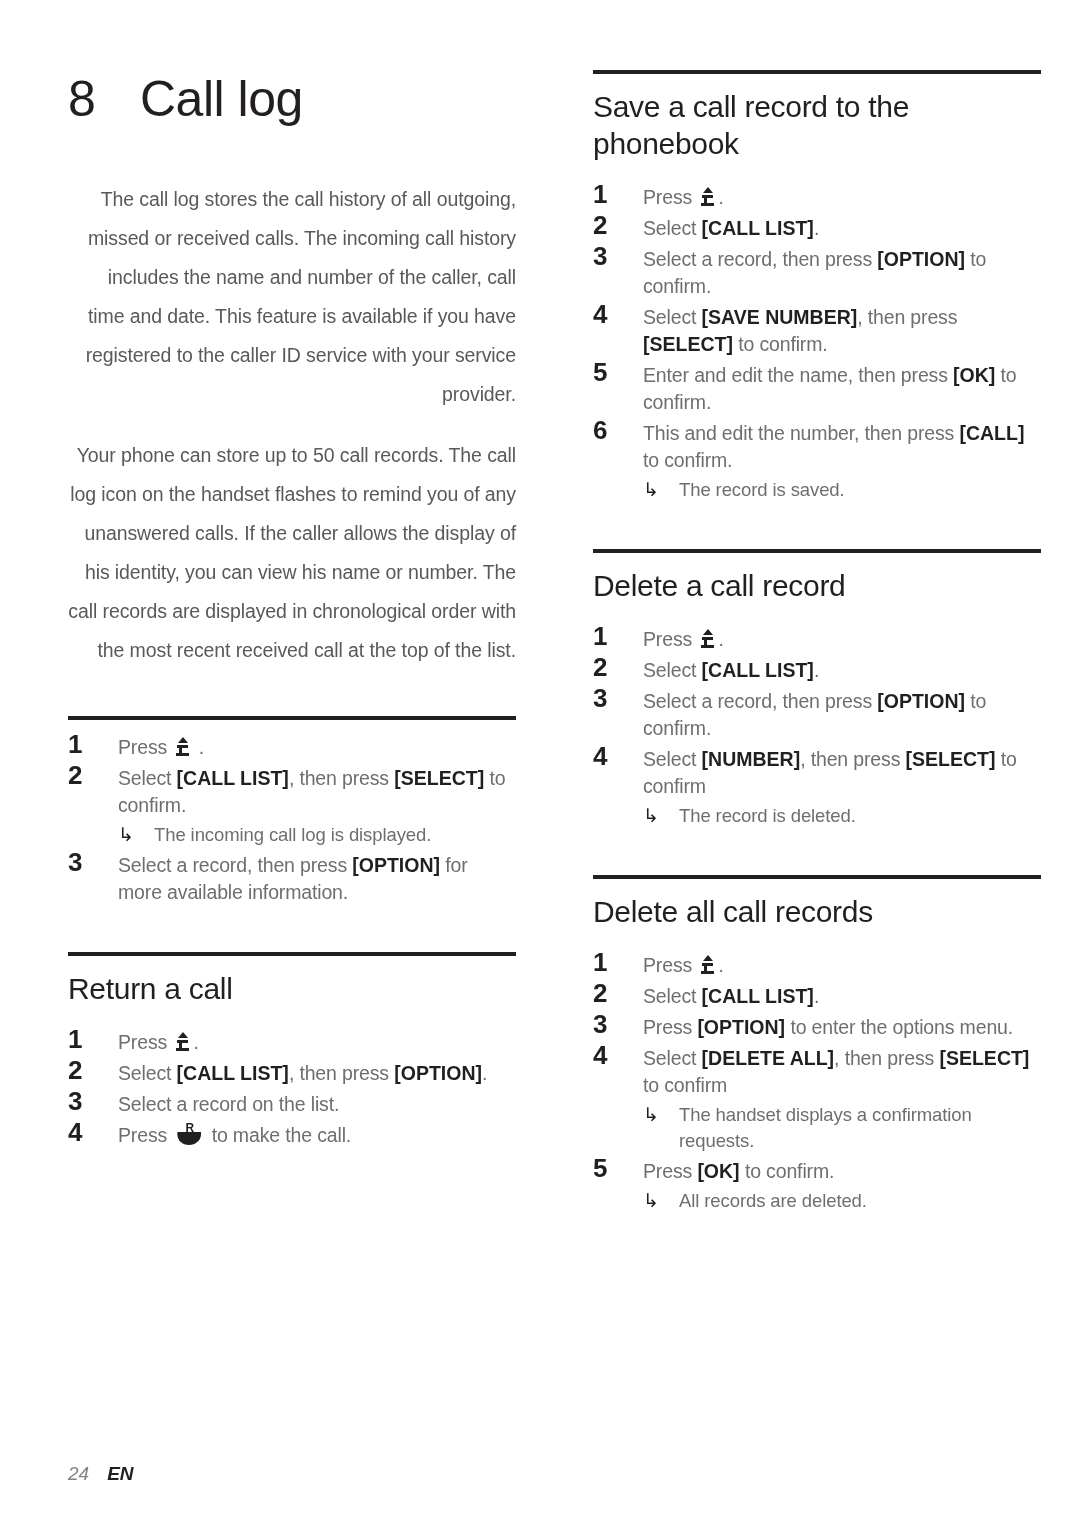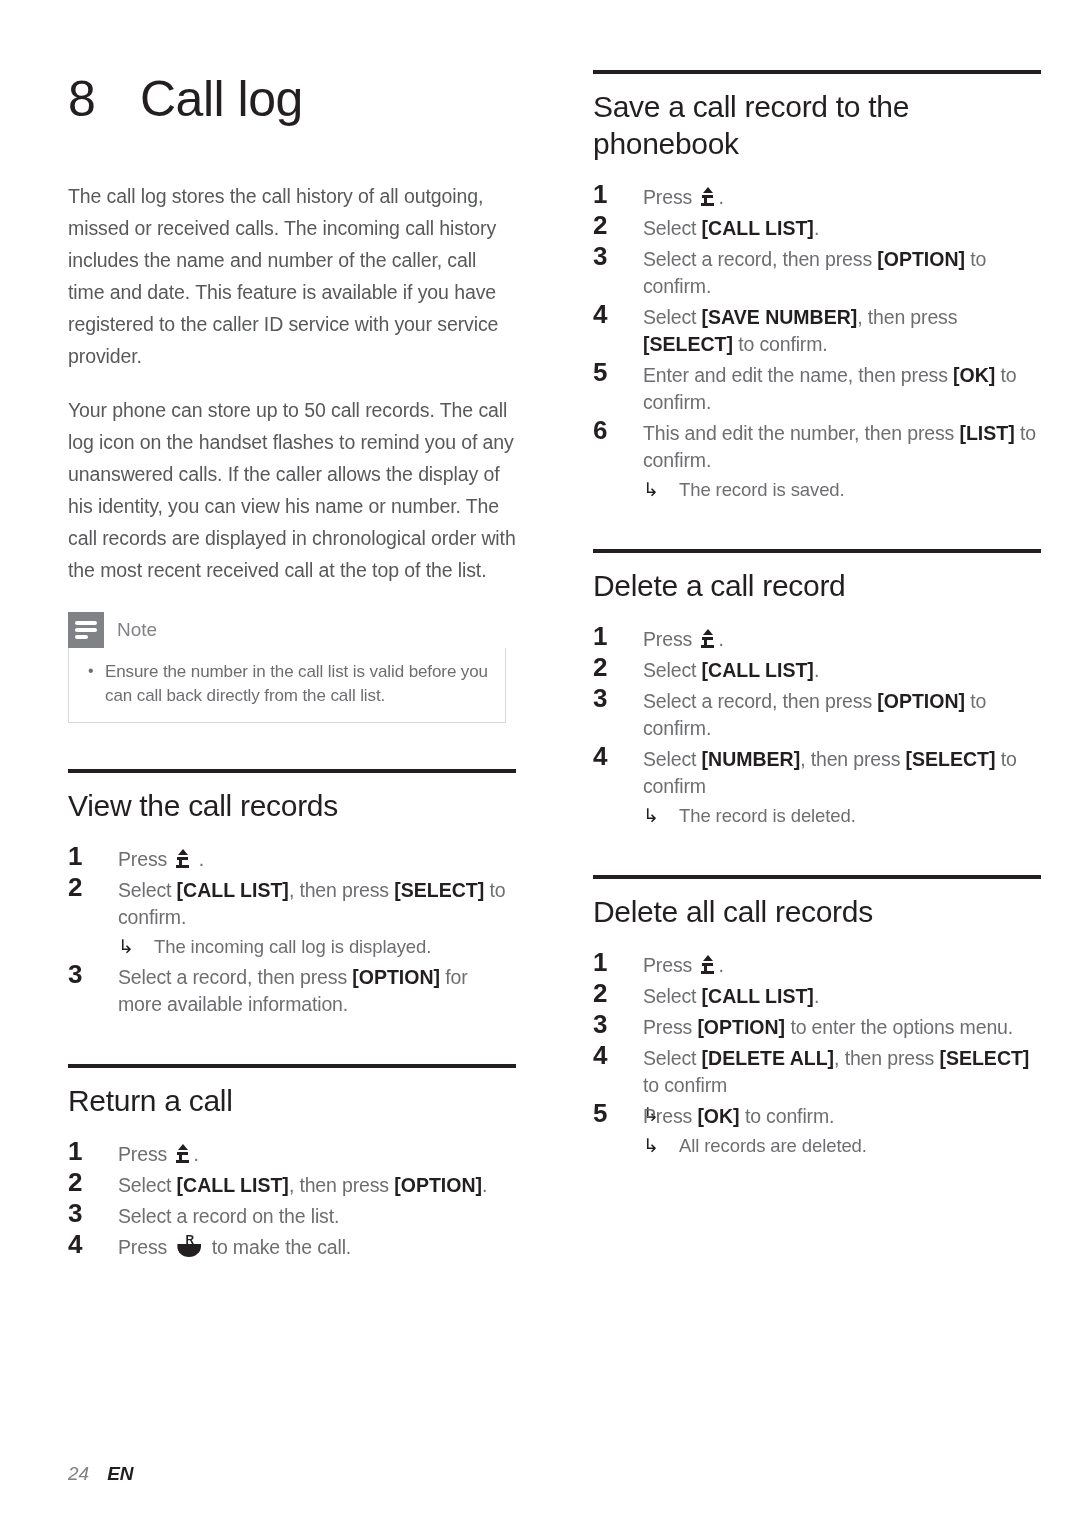--- a/index.html
+++ b/index.html
@@ -40,25 +40,26 @@
   .chapter-title {
     font-size: 50px;
     font-weight: 300;
     color: #231f20;
     letter-spacing: -0.5px;
   }
 
   
   p.body {
     font-size: 19.5px;
-    line-height: 32px;
+    line-height: 39px;
     color: #58595b;
     margin: 0 0 22px 0;
     font-weight: 400;
     letter-spacing: -0.1px;
+    text-align: right;
   }
 
   
   .note {
     margin-top: 26px;
     margin-bottom: 8px;
     width: 438px;
   }
   .note-head {
     display: flex;
@@ -265,39 +266,23 @@
   <div class="col col-left">
 
     <div class="chapter">
       <span class="chapter-num">8</span>
       <span class="chapter-title">Call log</span>
     </div>
 
     <p class="body">The call log stores the call history of all outgoing, missed or received calls. The incoming call history includes the name and number of the caller, call time and date. This feature is available if you have registered to the caller ID service with your service provider.</p>
     <p class="body">Your phone can store up to 50 call records. The call log icon on the handset flashes to remind you of any unanswered calls. If the caller allows the display of his identity, you can view his name or number. The call records are displayed in chronological order with the most recent received call at the top of the list.</p>
 
-    <div class="note">
-      <div class="note-head">
-        <span class="note-icon">
-            <i></i>
-            <i></i>
-            <i></i>
-          </span>
-        <span class="note-label">Note</span>
-      </div>
-      <div class="note-body">
-        <ul>
-          <li>Ensure the number in the call list is valid before you can call back directly from the call list.</li>
-        </ul>
-      </div>
-    </div>
 
     <div class="section">
       <div class="rule"></div>
-      <h2 class="section-title">View the call records</h2>
       <ol class="steps">
         <li>
           <span>Press </span><span class="ico-menu"><span class="tri"></span><span class="body">
                 <span class="r1"></span>
                 <span class="r2"></span>
                 <span class="r3"></span>
               </span></span><span> .</span>
         </li>
         <li>
           <span>Select </span><span class="kb">[CALL LIST]</span><span>, then press </span><span class="kb">[SELECT]</span><span> to confirm.</span>
@@ -353,21 +338,21 @@
         <li>
           <span>Select a record, then press </span><span class="kb">[OPTION]</span><span> to confirm.</span>
         </li>
         <li>
           <span>Select </span><span class="kb">[SAVE NUMBER]</span><span>, then press </span><span class="kb">[SELECT]</span><span> to confirm.</span>
         </li>
         <li>
           <span>Enter and edit the name, then press </span><span class="kb">[OK]</span><span> to confirm.</span>
         </li>
         <li>
-          <span>This and edit the number, then press </span><span class="kb">[LIST]</span><span> to confirm.</span>
+          <span>This and edit the number, then press </span><span class="kb">[CALL]</span><span> to confirm.</span>
           <span class="result"><span class="arrow">↳</span><span>The record is saved.</span></span>
         </li>
       </ol>
     </div>
 
     <div class="section">
       <div class="rule"></div>
       <h2 class="section-title">Delete a call record</h2>
       <ol class="steps">
         <li>
@@ -402,21 +387,21 @@
               </span></span><span>.</span>
         </li>
         <li>
           <span>Select </span><span class="kb">[CALL LIST]</span><span>.</span>
         </li>
         <li>
           <span>Press </span><span class="kb">[OPTION]</span><span> to enter the options menu.</span>
         </li>
         <li>
           <span>Select </span><span class="kb">[DELETE ALL]</span><span>, then press </span><span class="kb">[SELECT]</span><span> to confirm</span>
-          <span class="result"><span class="arrow">↳</span></span>
+          <span class="result"><span class="arrow">↳</span><span>The handset displays a confirmation requests.</span></span>
         </li>
         <li>
           <span>Press </span><span class="kb">[OK]</span><span> to confirm.</span>
           <span class="result"><span class="arrow">↳</span><span>All records are deleted.</span></span>
         </li>
       </ol>
     </div>
 
   </div>
 

